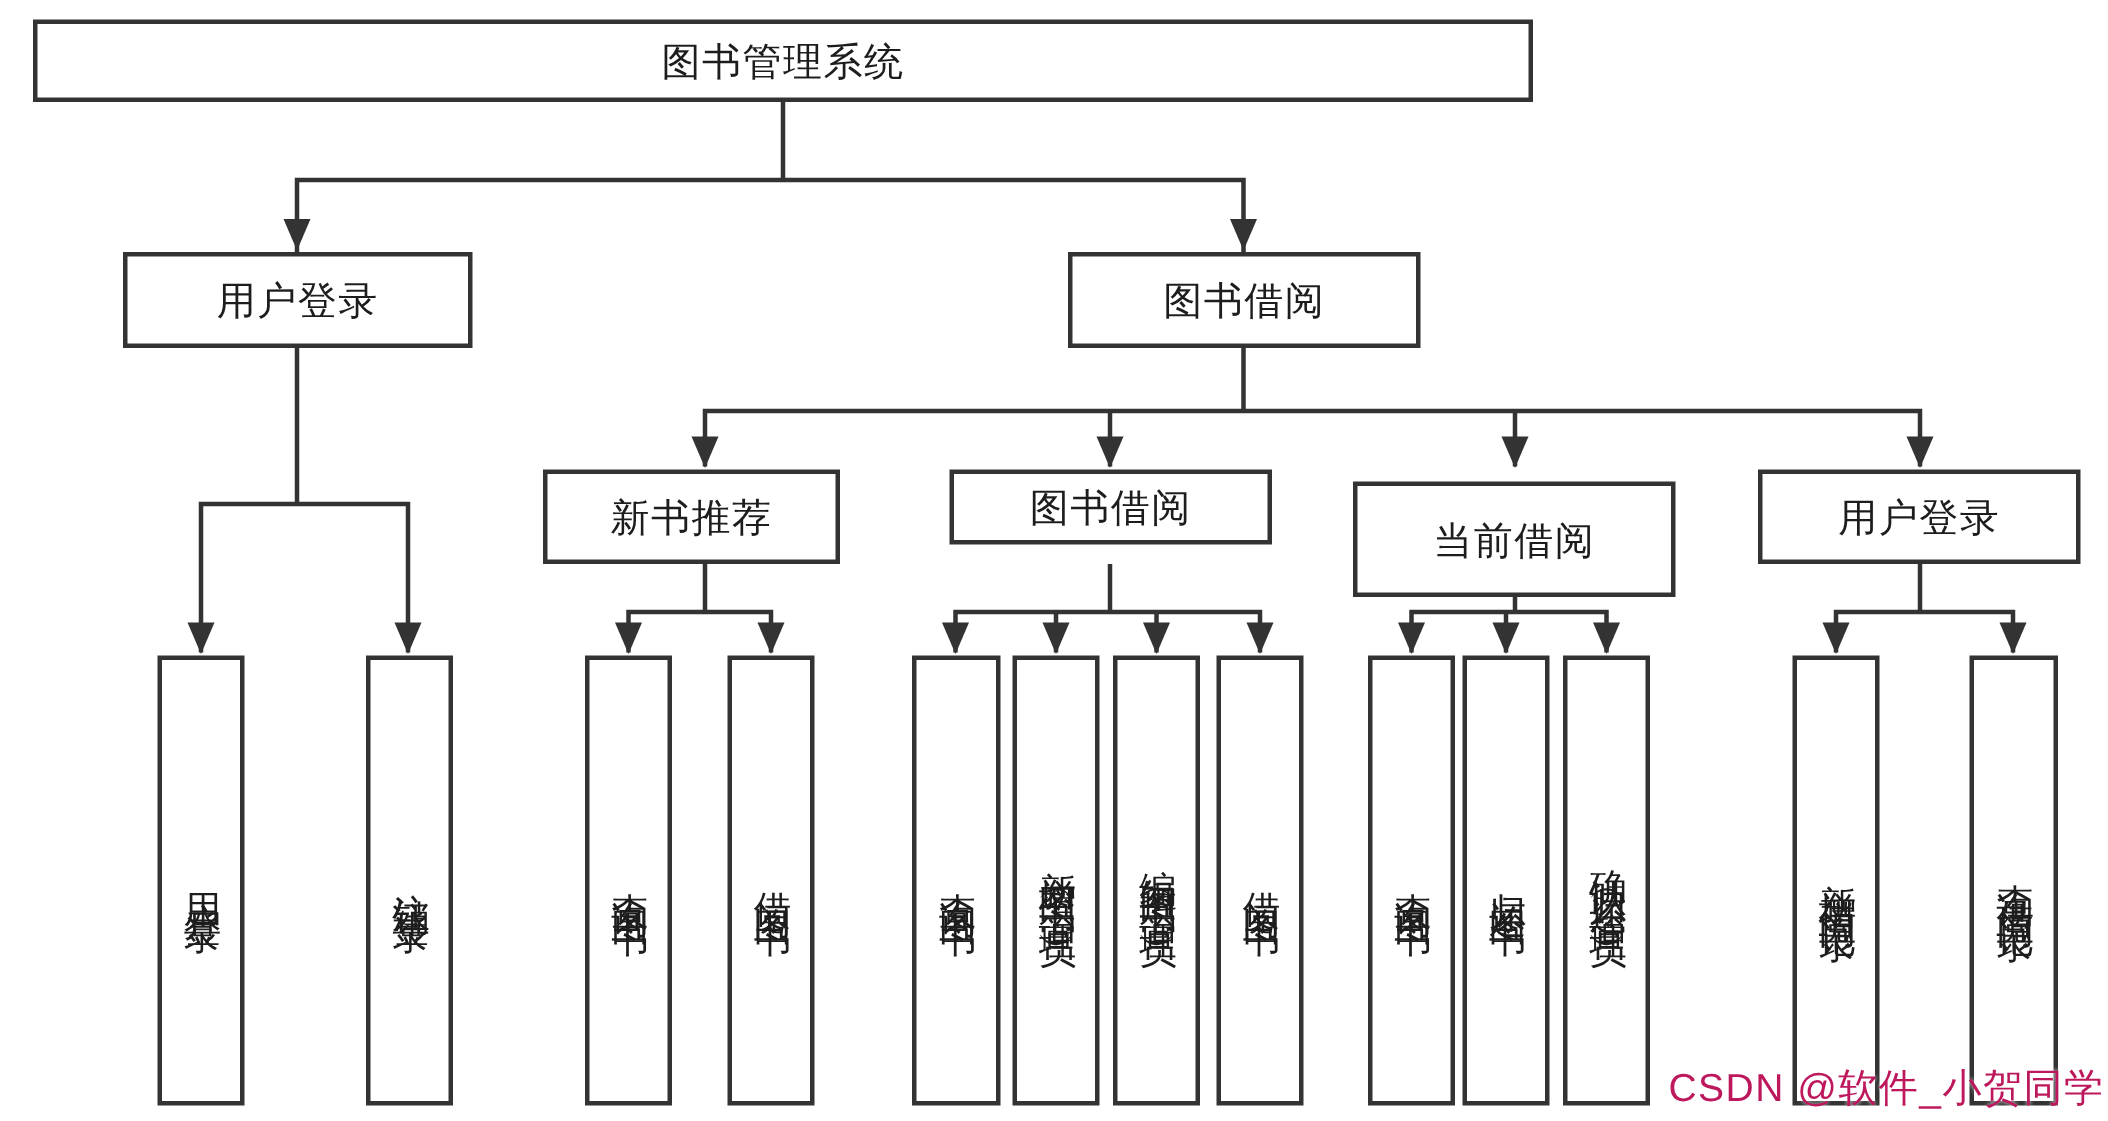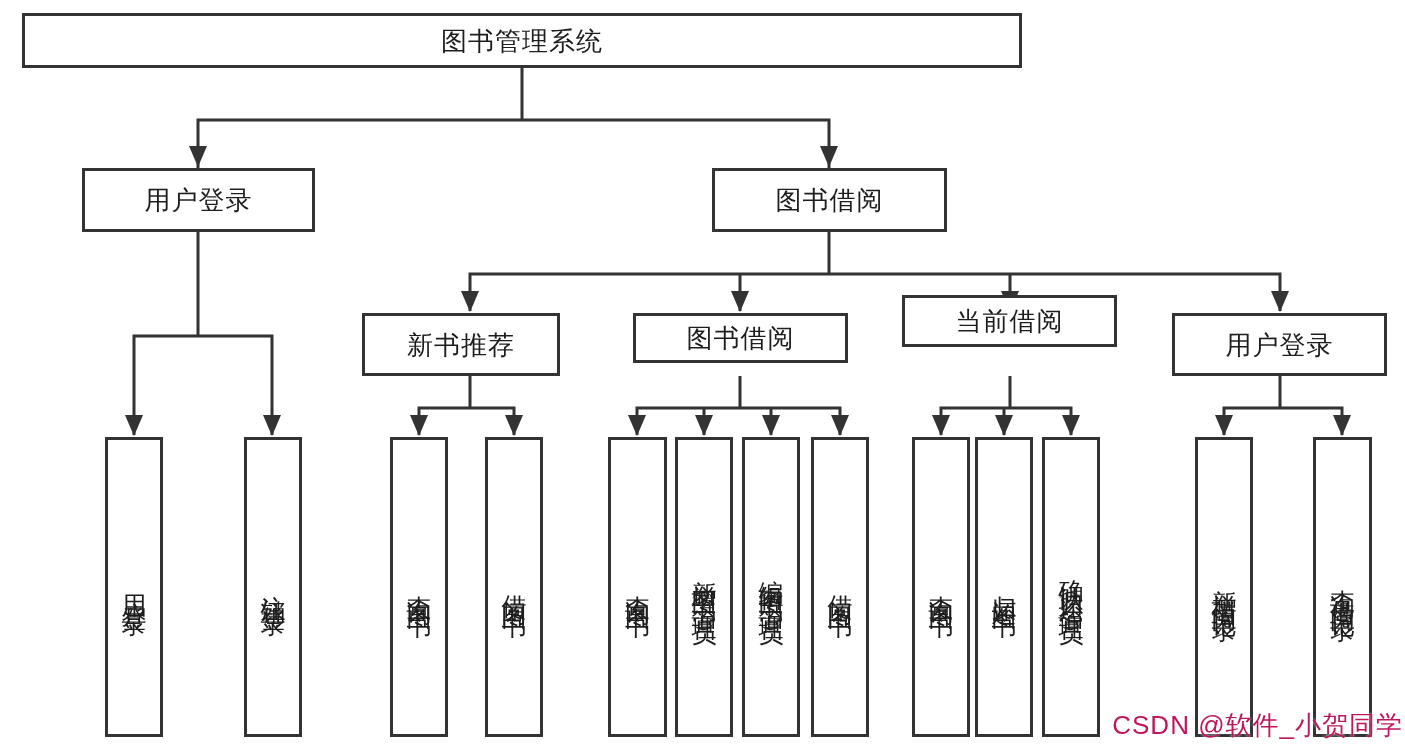--- a/index.html
+++ b/index.html
@@ -79,21 +79,21 @@
     </g>
   </svg>
 
   <div class="node" style="left:22px;top:13px;width:1000px;height:55px">图书管理系统</div>
 
   <div class="node" style="left:82px;top:168px;width:233px;height:64px">用户登录</div>
   <div class="node" style="left:712px;top:168px;width:235px;height:64px">图书借阅</div>
 
   <div class="node" style="left:362px;top:313px;width:198px;height:63px">新书推荐</div>
   <div class="node" style="left:633px;top:313px;width:215px;height:50px">图书借阅</div>
-  <div class="node" style="left:902px;top:295px;width:215px;height:52px">当前借阅</div>
+  <div class="node" style="left:902px;top:321px;width:215px;height:77px">当前借阅</div>
   <div class="node" style="left:1172px;top:313px;width:215px;height:63px">用户登录</div>
 
   <div class="node vert" style="left:105px;top:437px;width:58px;height:300px">用户登录</div>
   <div class="node vert" style="left:244px;top:437px;width:58px;height:300px">注销登录</div>
 
   <div class="node vert" style="left:390px;top:437px;width:58px;height:300px">查询图书</div>
   <div class="node vert" style="left:485px;top:437px;width:58px;height:300px">借阅图书</div>
 
   <div class="node vert" style="left:608px;top:437px;width:59px;height:300px">查询图书</div>
   <div class="node vert" style="left:675px;top:437px;width:58px;height:300px">新增图书（管理员）</div>

